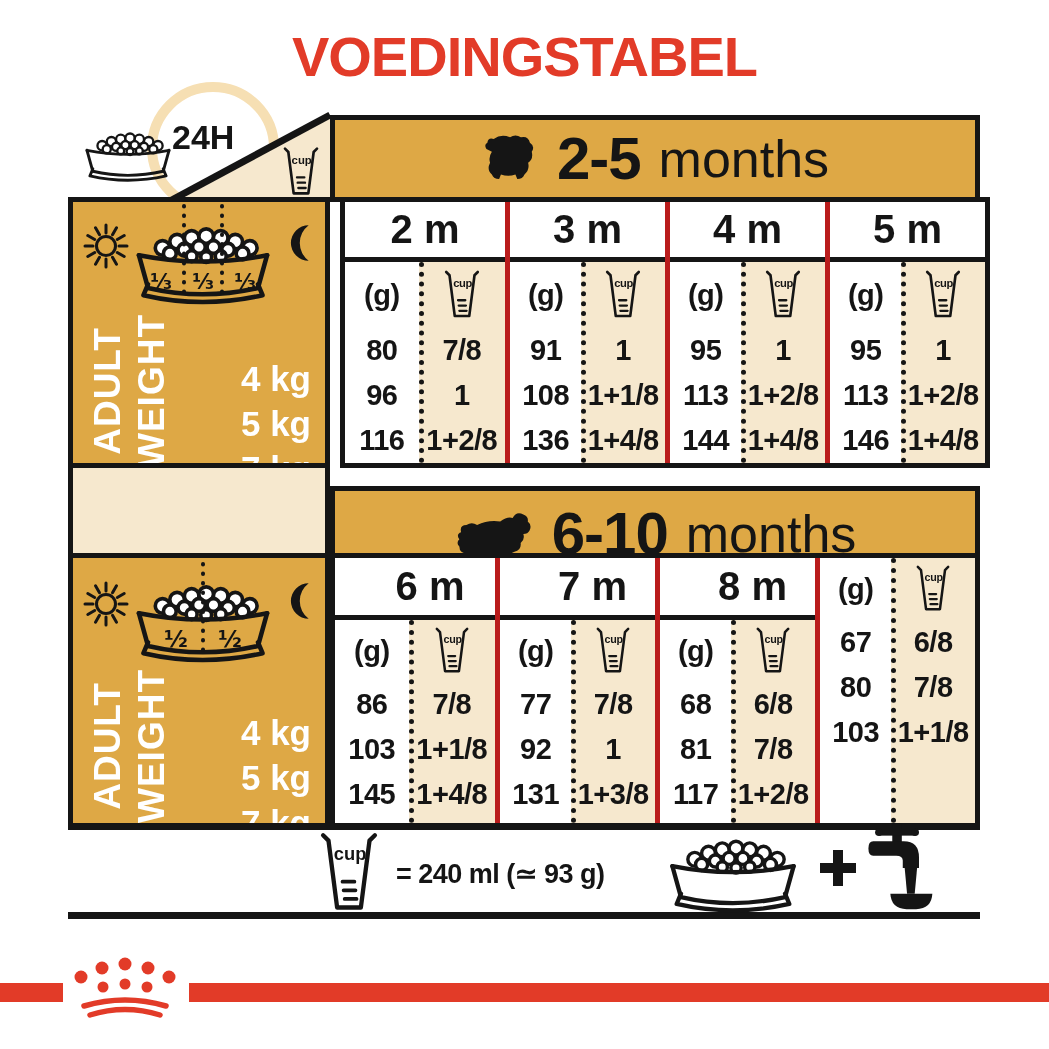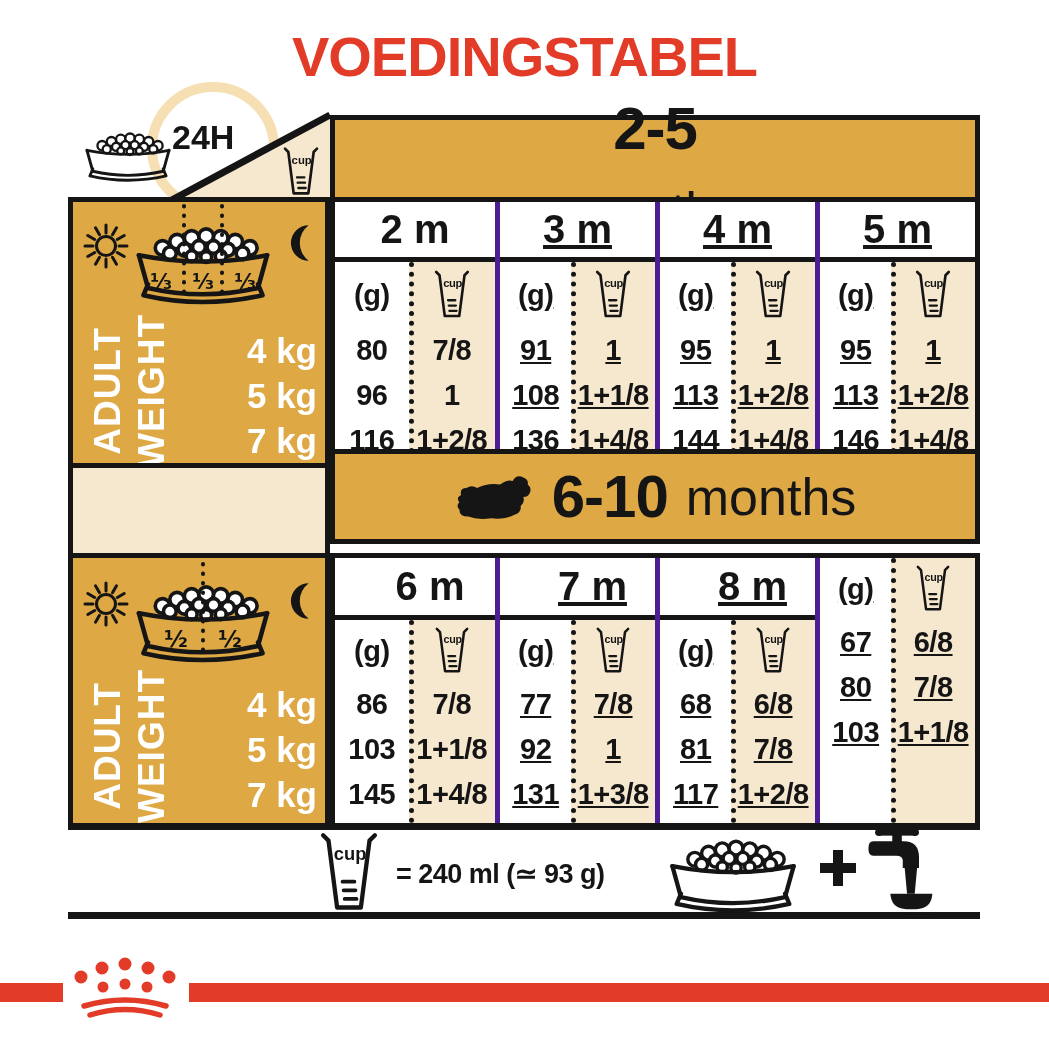--- a/index.html
+++ b/index.html
@@ -7,43 +7,43 @@
         font-family:"Liberation Sans",ated sans-serif;font-family:"Liberation Sans",sans-serif;color:#151515;}
   .abs{position:absolute;}
   
   .title{top:24px;left:0;right:0;text-align:center;font-size:56px;font-weight:800;
          letter-spacing:-1px;color:#E23B28;}
   
   .ring{left:147px;top:82px;width:112px;height:112px;border:10px solid #F6DFB3;border-radius:50%;}
   .lbl24h{left:172px;top:118px;font-size:34px;font-weight:800;}
   
   .band{background:#DEA845;border:5px solid #151515;display:flex;align-items:center;justify-content:center;gap:18px;box-sizing:border-box;}
-  .band1{left:330px;top:115px;width:650px;height:87px;flex-direction:column;}
-  .band2{left:330px;top:449px;width:650px;height:95px;}
+  .band1{left:330px;top:115px;width:650px;height:87px;}
+  .band2{left:330px;top:486px;width:650px;height:95px;}
   .range{font-size:60px;font-weight:800;letter-spacing:-1px;}
   .suffix{font-size:52px;font-weight:400;letter-spacing:0;}
   .creamcell{left:68px;top:463px;width:262px;height:95px;background:#F6E8CE;border:5px solid #151515;box-sizing:border-box;}
   
   .sidebar{background:#DEA845;border:5px solid #151515;box-sizing:border-box;}
   .sb1{left:68px;top:197px;width:262px;height:271px;}
   .sb2{left:68px;top:553px;width:262px;height:275px;}
   .aw{width:170px;height:88px;text-align:center;color:#fff;font-weight:800;font-size:37px;
       line-height:44px;letter-spacing:1px;transform:rotate(-90deg);}
   .awbox1{left:-28px;top:145px;}
   .awbox2{left:-28px;top:144px;}
-  .kgcol{right:8px;width:120px;}
+  .kgcol{right:14px;width:120px;margin-top:28px;}
   .kg1{top:126px;} .kg2{top:124px;}
   .kgrow{height:45px;display:flex;align-items:center;justify-content:flex-end;
          color:#fff;font-size:35px;font-weight:800;}
   
   .grid{background:#fff;border:5px solid #151515;box-sizing:border-box;display:grid;grid-template-columns:repeat(4,1fr);}
-  .g1{left:330px;top:197px;width:650px;height:271px;}
+  .g1{left:340px;top:197px;width:650px;height:271px;}
   .g2{left:330px;top:553px;width:650px;height:275px;}
   .col{display:flex;flex-direction:column;min-width:0;}
-  .col + .col{border-left:5px solid #4c1d95;text-decoration:underline;}
+  .col + .col{border-left:5px solid #b91c1c;}
   .mh{border-bottom:5px solid #151515;display:flex;align-items:center;justify-content:center;
       font-size:40px;font-weight:800;background:#fff;box-sizing:border-box;}
   .g1 .mh{height:60px;} .g2 .mh{height:62px;padding-left:30px;}
   .body{position:relative;flex:1;display:flex;flex-direction:column;}
   .g2 .body{padding-bottom:6px;box-sizing:border-box;}
   .creamband{position:absolute;top:0;bottom:0;left:46%;right:0;background:#F6E8CE;border-left:5px dotted #151515;box-sizing:border-box;}
   .row{position:relative;display:flex;height:45px;}
   .irow{height:66px;} .g2 .irow{height:62px;}
   .cell{width:46%;display:flex;align-items:center;justify-content:center;
         font-size:29px;font-weight:800;letter-spacing:-0.5px;}

